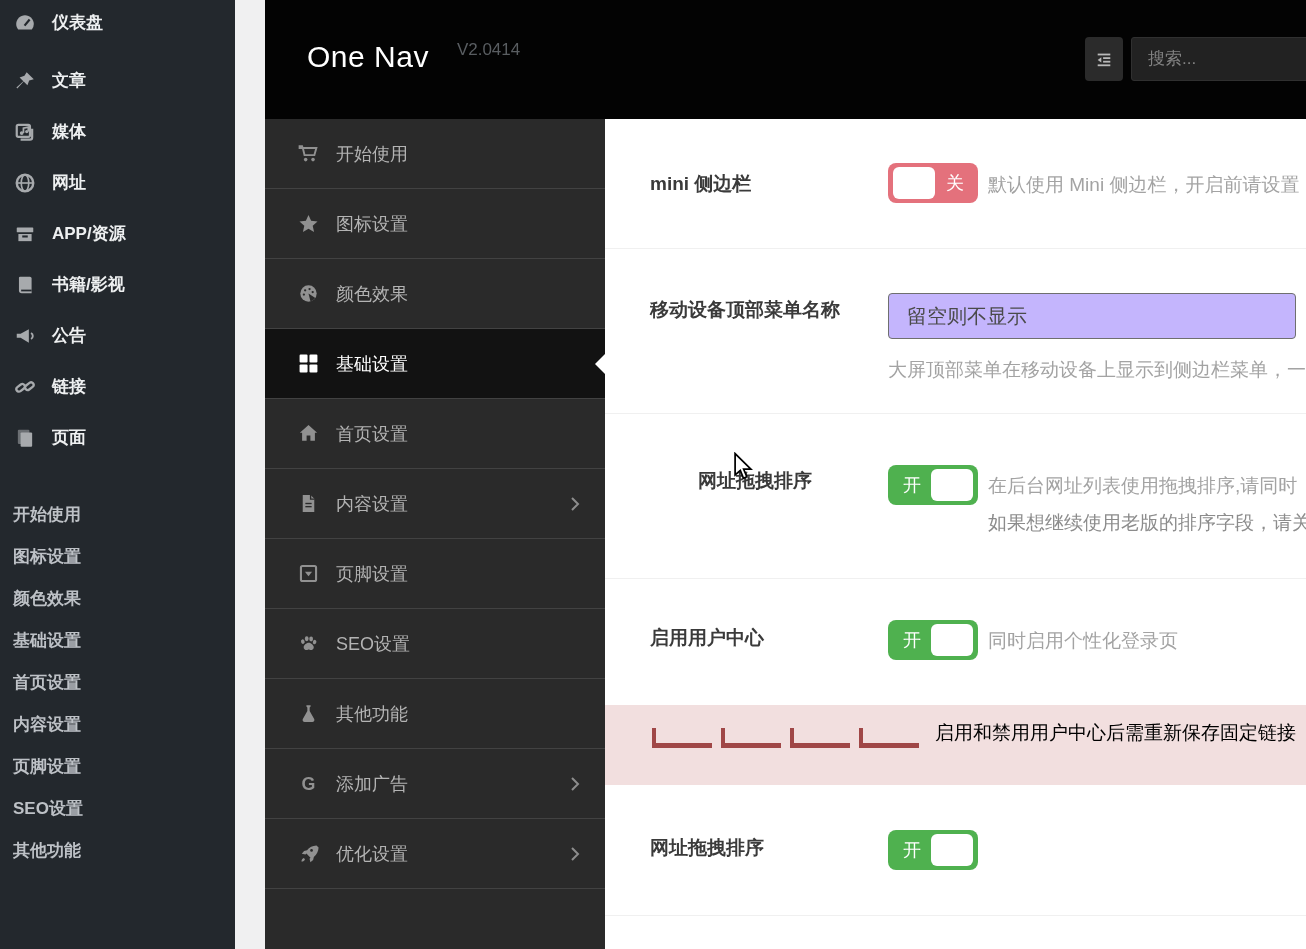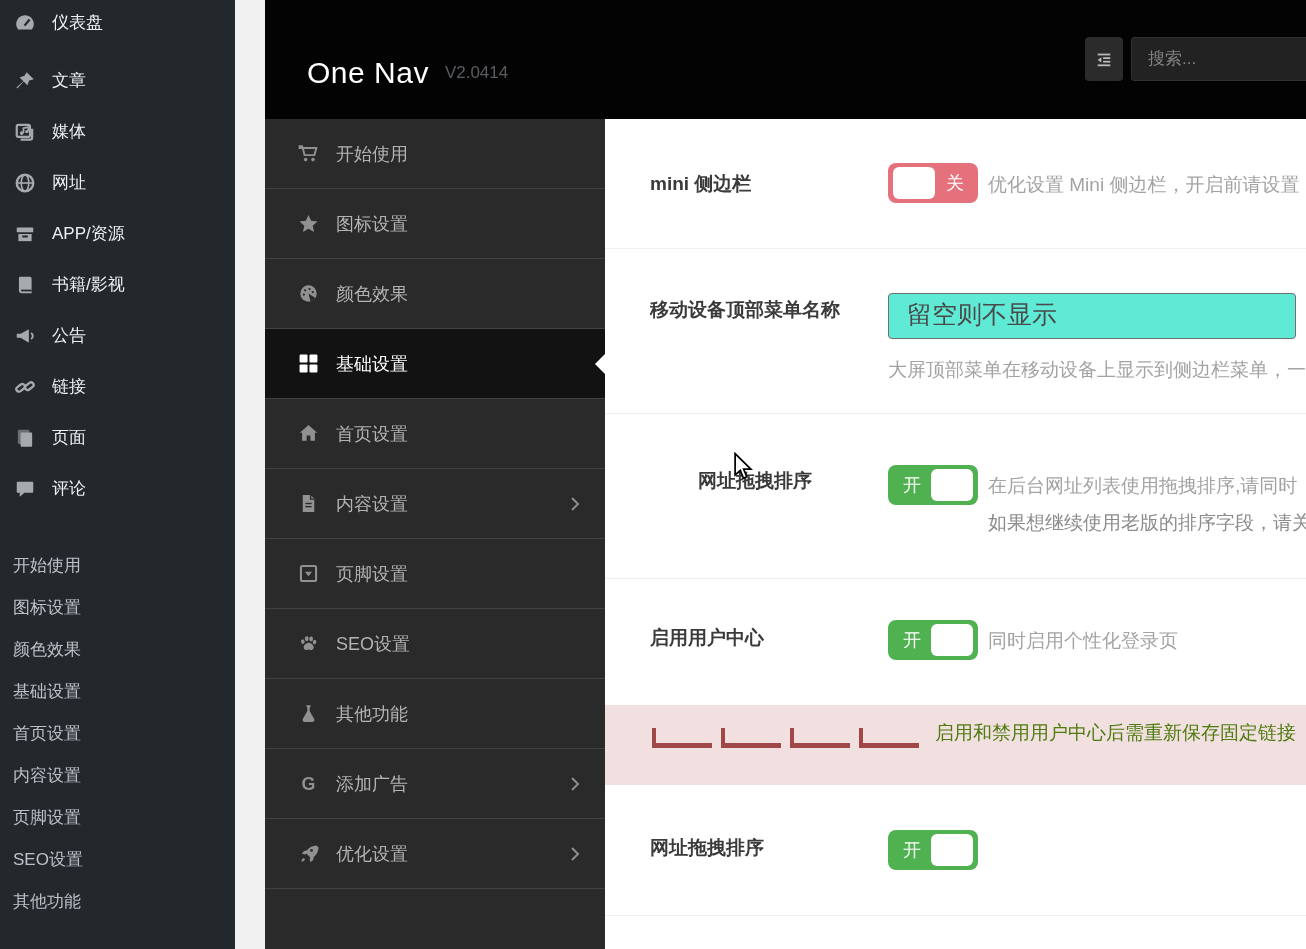--- a/index.html
+++ b/index.html
@@ -1,39 +1,39 @@
 <!DOCTYPE html>
 <html><head>
 <meta charset="utf-8">
 <style>
   * { margin:0; padding:0; box-sizing:border-box; }
   html,body { background:#f0f0f1; }
   body { font-family:"Liberation Sans","DejaVu Sans",sans-serif; }
   #stage { position:relative; width:1306px; height:949px; overflow:hidden; background:#f0f0f1; }
 
   
-  .wp-sidebar { position:absolute; left:0; top:0; width:235px; height:949px; background:#23282d; overflow:hidden; }
+  .wp-sidebar { position:absolute; left:0; top:0; width:235px; height:949px; background:#23282d; overflow:hidden;font-weight:bold; }
   .wp-item { position:relative; height:51px; display:flex; align-items:center; padding-left:14px; gap:16px;
              color:#eef0f1; font-size:17px; cursor:pointer; }
   .wp-item svg { width:22px; height:22px; color:#a7aaad; flex:0 0 22px; }
   .wp-item.active { background:#2271b1; color:#fff; }
   .wp-item.active svg { color:#fff; }
   .wp-sep { height:10px; }
   .wp-gap { height:18px; }
   .wp-arrow { position:absolute; right:0; top:50%; margin-top:-9px; width:0; height:0;
               border-top:9px solid transparent; border-bottom:9px solid transparent; border-right:9px solid #f0f0f1; }
   .wp-submenu { padding-top:12px; }
   .wp-sub-item { height:42px; display:flex; align-items:center; padding-left:13px; color:#bdc1c6; font-size:17px; cursor:pointer; }
 
   
   .gray-strip { position:absolute; left:235px; top:0; width:30px; height:949px; background:#f0f0f1; }
 
   
   .panel-header { position:absolute; left:265px; top:0; width:1041px; height:119px; background:#030303; overflow:hidden; }
-  .brand { position:absolute; left:42px; top:56px; display:flex; align-items:center; }
+  .brand { position:absolute; left:42px; top:40px; display:flex; align-items:flex-start; gap:12px; }
   .brand-title { color:#fff; font-size:30px; font-weight:500; letter-spacing:.5px; }
   .brand-version { color:#595d61; font-size:17px;margin-left:16px; }
   .hdr-btn { position:absolute; left:820px; top:37px; width:38px; height:44px; background:#2b2b2b; border:none;
              border-radius:4px; display:flex; align-items:center; justify-content:center; cursor:pointer; }
   .hdr-btn svg { width:18px; height:18px; color:#b9b9b9; }
   .hdr-search { position:absolute; left:866px; top:37px; width:460px; height:44px; background:#222; border:1px solid #303030;
                 border-radius:3px; color:#ccc; font-size:17px; padding:0 16px; outline:none; }
   .hdr-search::placeholder { color:#828282; }
 
   
@@ -59,27 +59,27 @@
   .toggle .knob { position:absolute; top:4px; width:42px; height:32px; background:#fff; border-radius:6px; }
   .toggle .t-label { position:absolute; top:8px; color:#fff; font-size:18px; }
   .toggle.off { background:#e4717c; }
   .toggle.off .knob { left:5px; }
   .toggle.off .t-label { right:14px; }
   .toggle.on { background:#4fb14f; }
   .toggle.on .knob { right:5px; }
   .toggle.on .t-label { left:15px; }
 
   .text-input { position:absolute; left:283px; top:174px; width:408px; height:46px; border:1px solid #6f6f6f;
-                border-radius:4px; font-size:25px; color:#333; padding:0 18px; outline:none; background:#5eead4;font-family:Liberation Mono, monospace; }
+                border-radius:4px; font-size:20px; color:#333; padding:0 18px; outline:none; background:#c4b5fd; }
   .text-input::placeholder { color:#4a4a4a; }
 
   .warn-bar { position:absolute; left:0; top:586px; width:701px; height:80px; background:#f2dfdf; }
   .ldec-wrap { position:absolute; left:47px; top:23px; display:flex; }
   .ldec { width:60px; height:20px; border-left:4px solid #a04747; border-bottom:5px solid #a04747; margin-right:9px; }
-  .warn-text { position:absolute; left:330px; top:15px; font-size:19px; color:#4d7c0f; white-space:nowrap; }
+  .warn-text { position:absolute; left:330px; top:15px; font-size:19px; color:#000000; white-space:nowrap; }
 
   .cursor { position:absolute; left:128px; top:333px; width:20px; height:30px; pointer-events:none; z-index:5; }
 </style>
 </head>
 <body>
 
 <div id="stage">
 
   <div class="wp-sidebar">
     <div class="wp-item" style="height:45px">
@@ -142,26 +142,20 @@
           <rect x="9.7" y="6.9" width="8.5" height="4.6" rx="2.3" stroke-width="2.1" transform="rotate(-38 14 9.2)"></rect>
         </svg>
       <span>链接</span>
     </div>
     <div class="wp-item">
       <svg viewBox="0 0 20 20" fill="currentColor">
           <rect x="3.5" y="2.5" width="10.5" height="13" rx="1" opacity=".55"></rect>
           <rect x="6" y="5" width="10.5" height="13" rx="1"></rect>
         </svg>
       <span>页面</span>
-    </div>
-    <div class="wp-item">
-      <svg viewBox="0 0 20 20" fill="currentColor">
-          <path d="M3.2 3.5h13.6a.7.7 0 0 1 .7.7v8.6a.7.7 0 0 1-.7.7H9.5L5.2 17v-3.5H3.2a.7.7 0 0 1-.7-.7V4.2a.7.7 0 0 1 .7-.7z"></path>
-        </svg>
-      <span>评论</span>
     </div>
     <div class="wp-gap"></div>
     <div class="wp-submenu">
       <div class="wp-sub-item">
           <span>开始使用</span>
         </div>
       <div class="wp-sub-item">
           <span>图标设置</span>
         </div>
       <div class="wp-sub-item">
@@ -306,21 +300,21 @@
     </div>
   </div>
 
   <div class="content">
 
     <div class="row-label" style="left:45px; top:52px;">mini 侧边栏</div>
     <div class="toggle off" style="left:283px; top:44px;">
       <span class="knob"></span>
       <span class="t-label">关</span>
     </div>
-    <div class="help" style="left:383px; top:53px;">优化设置 Mini 侧边栏，开启前请设置</div>
+    <div class="help" style="left:383px; top:53px;">默认使用 Mini 侧边栏，开启前请设置</div>
     <div class="divider" style="top:129px;"></div>
 
     <div class="row-label" style="left:45px; top:178px;">移动设备顶部菜单名称</div>
     <input class="text-input" type="text" placeholder="留空则不显示" style="">
     <div class="help" style="left:283px; top:238px;font-family:Liberation Serif, serif;">大屏顶部菜单在移动设备上显示到侧边栏菜单，一</div>
     <div class="divider" style="top:294px;"></div>
 
     <div class="row-label" style="left:45px; top:349px;margin-left:48px;">网址拖拽排序</div>
     <svg class="cursor" viewBox="0 0 12 19">
         <path d="M1 1v13.5l3.3-2.8 2 4.9 2.1-.9-2-4.8H11z" fill="#fff" stroke="#000" stroke-width="1.1"></path>

